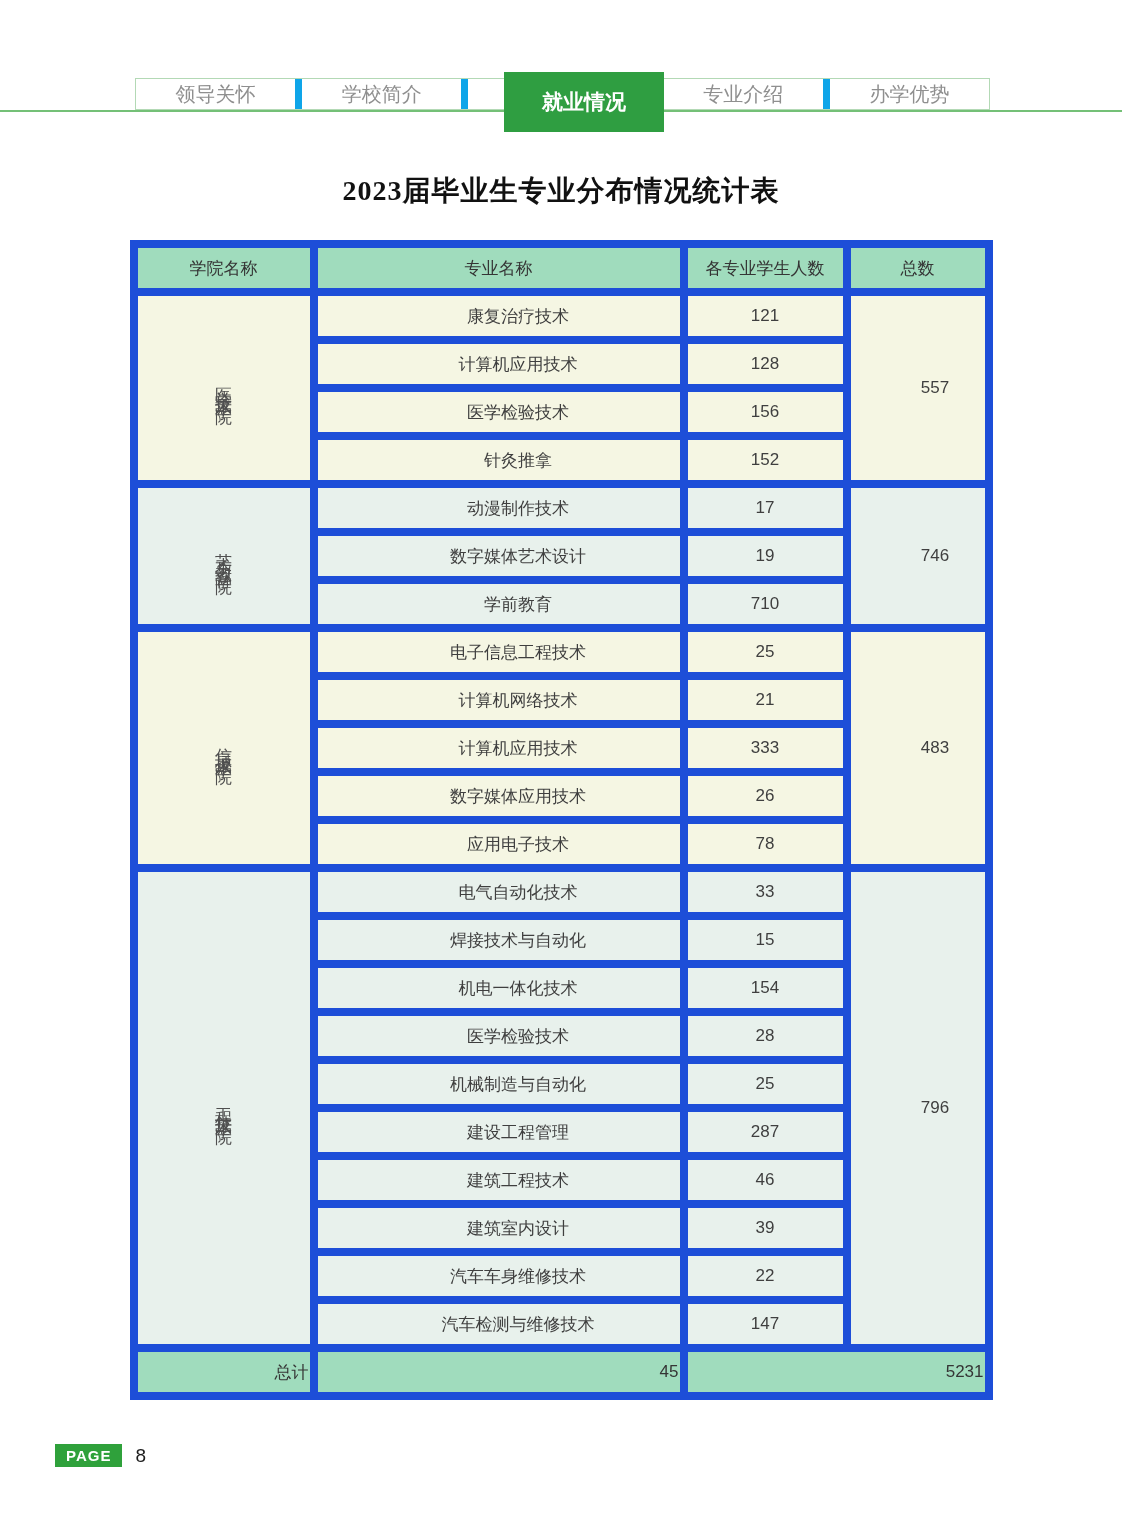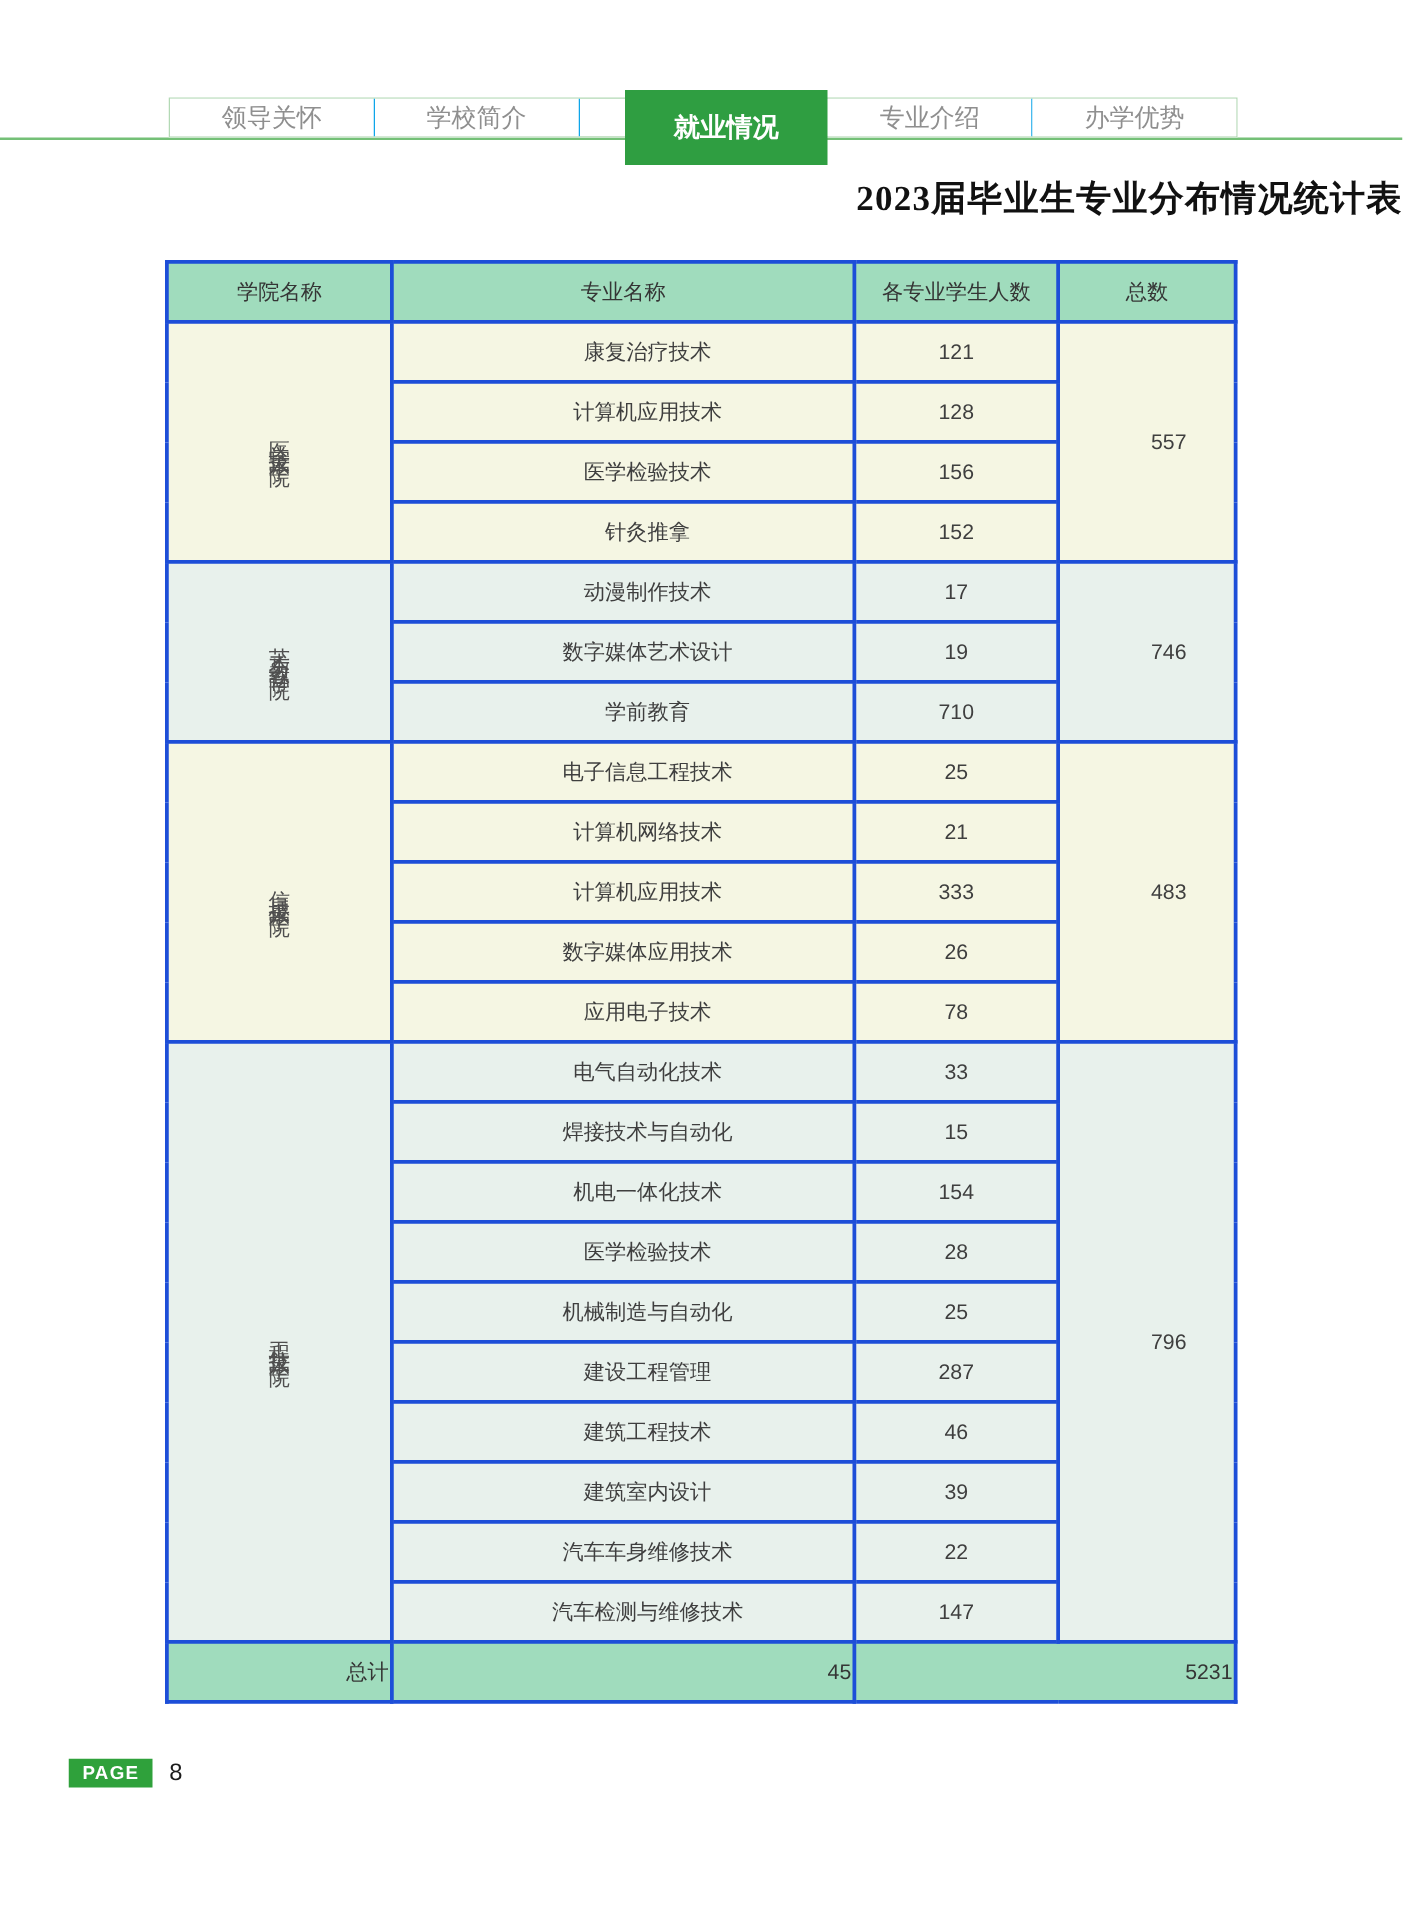--- a/index.html
+++ b/index.html
@@ -23,59 +23,59 @@
     display: flex;
     border: 1px solid #b3d9b5;
     background: #ffffff;
     box-sizing: border-box;
   }
   .nav-tab {
     flex: 1 1 0;
     display: flex; align-items: center; justify-content: center;
     font-family: "Liberation Serif", "DejaVu Serif", serif;
     font-size: 20px; color: #8f8f8f;
-    border-right: 1px solid #0ea5e9;
+    border-right: 7px solid #0ea5e9;
     box-sizing: border-box;
     cursor: pointer;
     background: #ffffff;
   }
   .nav-tab:last-child { border-right: none; }
   .nav-tab.active {
     background: #2f9e41;
     color: #ffffff;
     font-weight: bold;
     height: 60px;
     margin-top: -7px;
     border: none;
     position: relative;
     z-index: 3;
     font-size: 21px;
     margin-left: 36px;
   }
 
   
   .doc-title {
-    margin: 28px auto 0 auto;
-    text-align: right;
+    margin: 60px auto 0 auto;
+    text-align: center;
     font-family: "Liberation Serif", "DejaVu Serif", serif;
     font-weight: bold;
     font-size: 28px;
     color: #111111;
     letter-spacing: 1px;
   }
 
   
   table.stats {
     border-collapse: collapse;
     table-layout: fixed;
     width: 855px;
     margin: 30px auto 0 auto;
   }
   table.stats td, table.stats th {
-    border: 3px solid #1d4ed8;
+    border: 8px solid #1d4ed8;
     font-weight: normal;
     font-size: 17px;
     color: #3f3f3f;
     box-sizing: border-box;
   }
   table.stats tr { height: 48px; }
   thead.head-row th { background: #a0dcbd; text-align: center; color: #353535; }
   tfoot.foot-row td { background: #a0dcbd; text-align: right; color: #353535; }
   tbody.bg-a td { background: #f5f6e3; }
   tbody.bg-b td { background: #e8f1ec; }

